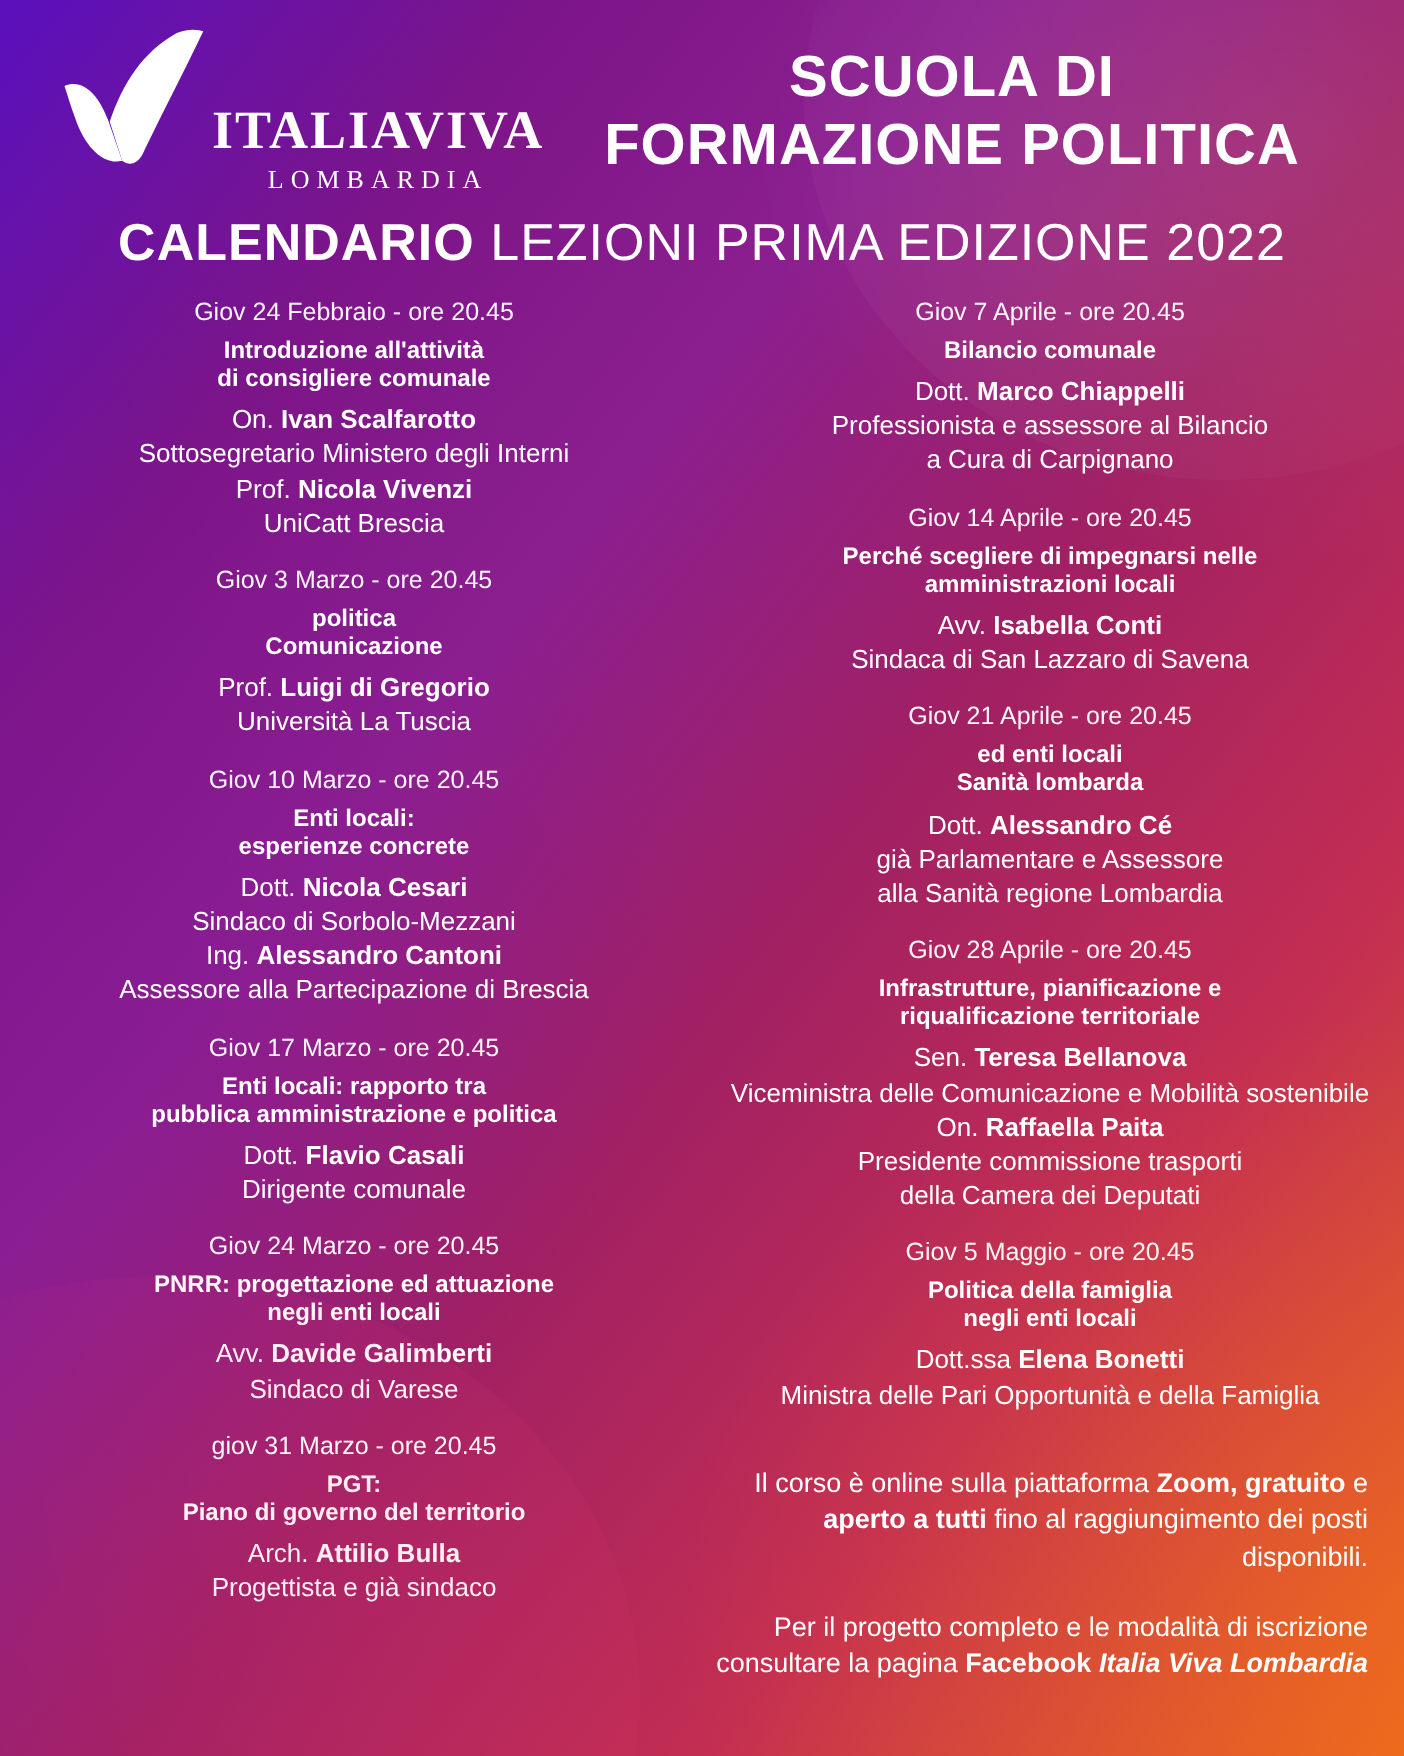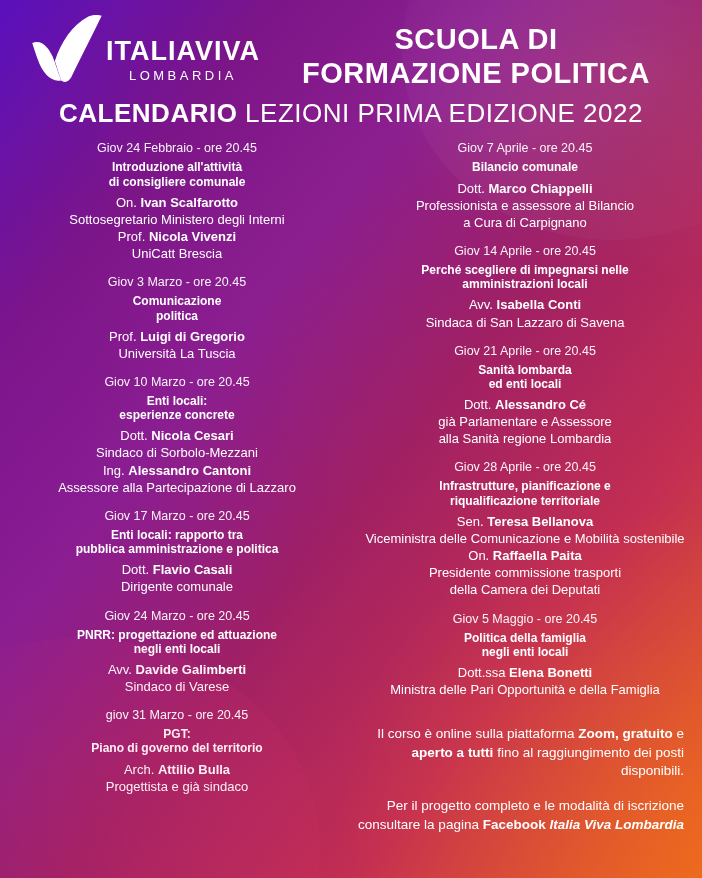--- a/index.html
+++ b/index.html
@@ -16,21 +16,21 @@
       linear-gradient(128deg, #5a10bd 0%, #7c1588 20%, #8c1f8f 36%, #a02064 54%, #c32e52 75%, #e8661f 100%);
   }
   .swoosh1{position:absolute;top:-140px;right:-120px;width:420px;height:380px;border-radius:50%;
     background:radial-gradient(circle at 30% 70%, rgba(255,255,255,0.05), transparent 70%);pointer-events:none;}
   .swoosh2{position:absolute;bottom:-180px;left:-160px;width:480px;height:420px;border-radius:50%;
     background:radial-gradient(circle at 70% 30%, rgba(255,60,120,0.10), transparent 70%);pointer-events:none;}
 
   header{display:flex;align-items:flex-start;padding:12px 26px 0 26px;}
   .logo{display:flex;align-items:flex-start;width:250px;flex:none;}
   .logo svg{width:78px;height:72px;flex:none;margin-top:2px;}
-  .logo-text{margin-top:26px;margin-left:2px;}
+  .logo-text{margin-top:40px;margin-left:2px;font-family:Liberation Serif, serif;}
   .brand{font-size:27px;font-weight:700;letter-spacing:1px;line-height:1;}
   .region{font-size:13px;font-weight:400;letter-spacing:3.5px;text-align:center;margin-top:3px;}
   .main-title{flex:1;text-align:center;font-size:29px;font-weight:800;line-height:1.18;margin-top:10px;letter-spacing:0.5px;}
 
   .subtitle{text-align:center;font-size:26px;margin-top:8px;letter-spacing:0.5px;white-space:nowrap;}
   .subtitle .sub-bold{font-weight:700;}
   .subtitle .sub-rest{font-weight:300;}
 
   .grid{display:grid;grid-template-columns:1fr 1fr;column-gap:6px;padding:12px 6px 0 6px;}
   .col{display:flex;flex-direction:column;}
@@ -85,39 +85,39 @@
           <div class="speakers">
             <div><span>On. </span><strong>Ivan Scalfarotto</strong></div>
             <div>Sottosegretario Ministero degli Interni</div>
             <div><span>Prof. </span><strong>Nicola Vivenzi</strong></div>
             <div>UniCatt Brescia</div>
           </div>
         </div>
         <div class="event">
           <div class="date">Giov 3 Marzo - ore 20.45</div>
           <div class="etitle">
+            <div>politica</div>
             <div>Comunicazione</div>
-            <div>politica</div>
           </div>
           <div class="speakers">
             <div><span>Prof. </span><strong>Luigi di Gregorio</strong></div>
             <div>Università La Tuscia</div>
           </div>
         </div>
         <div class="event">
           <div class="date">Giov 10 Marzo - ore 20.45</div>
           <div class="etitle">
             <div>Enti locali:</div>
             <div>esperienze concrete</div>
           </div>
           <div class="speakers">
             <div><span>Dott. </span><strong>Nicola Cesari</strong></div>
             <div>Sindaco di Sorbolo-Mezzani</div>
             <div><span>Ing. </span><strong>Alessandro Cantoni</strong></div>
-            <div>Assessore alla Partecipazione di Lazzaro</div>
+            <div>Assessore alla Partecipazione di Brescia</div>
           </div>
         </div>
         <div class="event">
           <div class="date">Giov 17 Marzo - ore 20.45</div>
           <div class="etitle">
             <div>Enti locali: rapporto tra</div>
             <div>pubblica amministrazione e politica</div>
           </div>
           <div class="speakers">
             <div><span>Dott. </span><strong>Flavio Casali</strong></div>
@@ -166,22 +166,22 @@
             <div>amministrazioni locali</div>
           </div>
           <div class="speakers">
             <div><span>Avv. </span><strong>Isabella Conti</strong></div>
             <div>Sindaca di San Lazzaro di Savena</div>
           </div>
         </div>
         <div class="event">
           <div class="date">Giov 21 Aprile - ore 20.45</div>
           <div class="etitle">
+            <div>ed enti locali</div>
             <div>Sanità lombarda</div>
-            <div>ed enti locali</div>
           </div>
           <div class="speakers">
             <div><span>Dott. </span><strong>Alessandro Cé</strong></div>
             <div>già Parlamentare e Assessore</div>
             <div>alla Sanità regione Lombardia</div>
           </div>
         </div>
         <div class="event">
           <div class="date">Giov 28 Aprile - ore 20.45</div>
           <div class="etitle">

